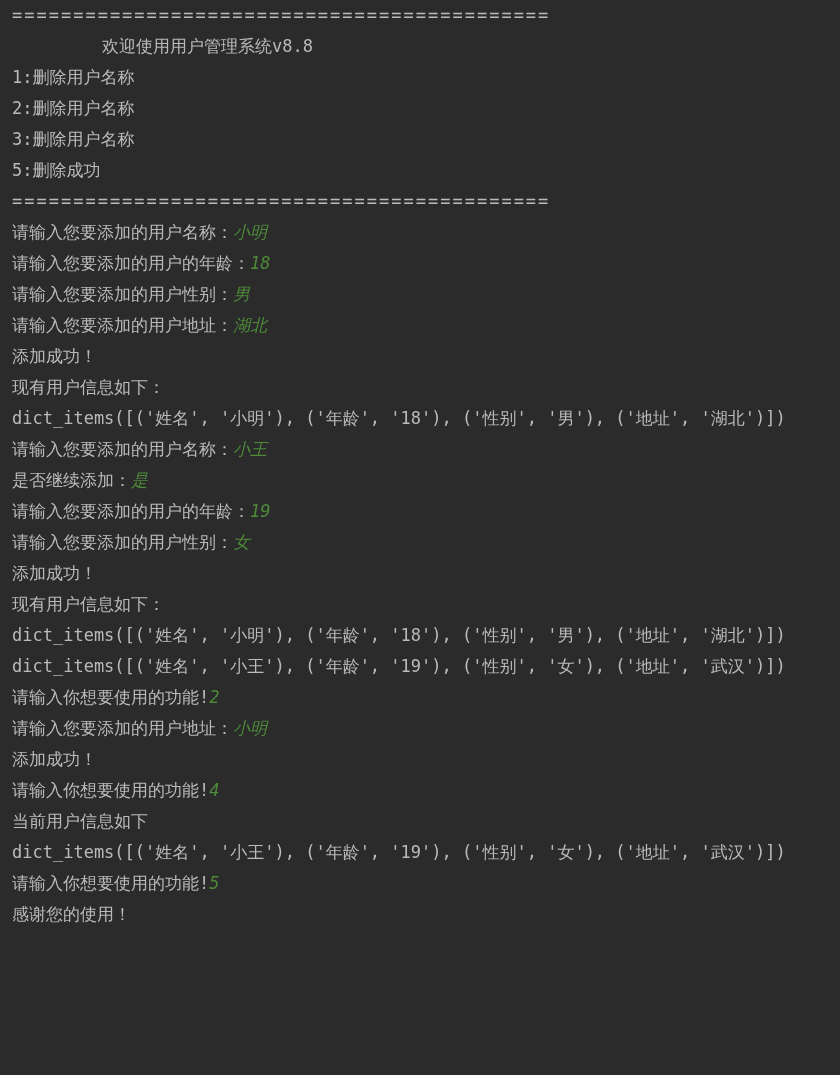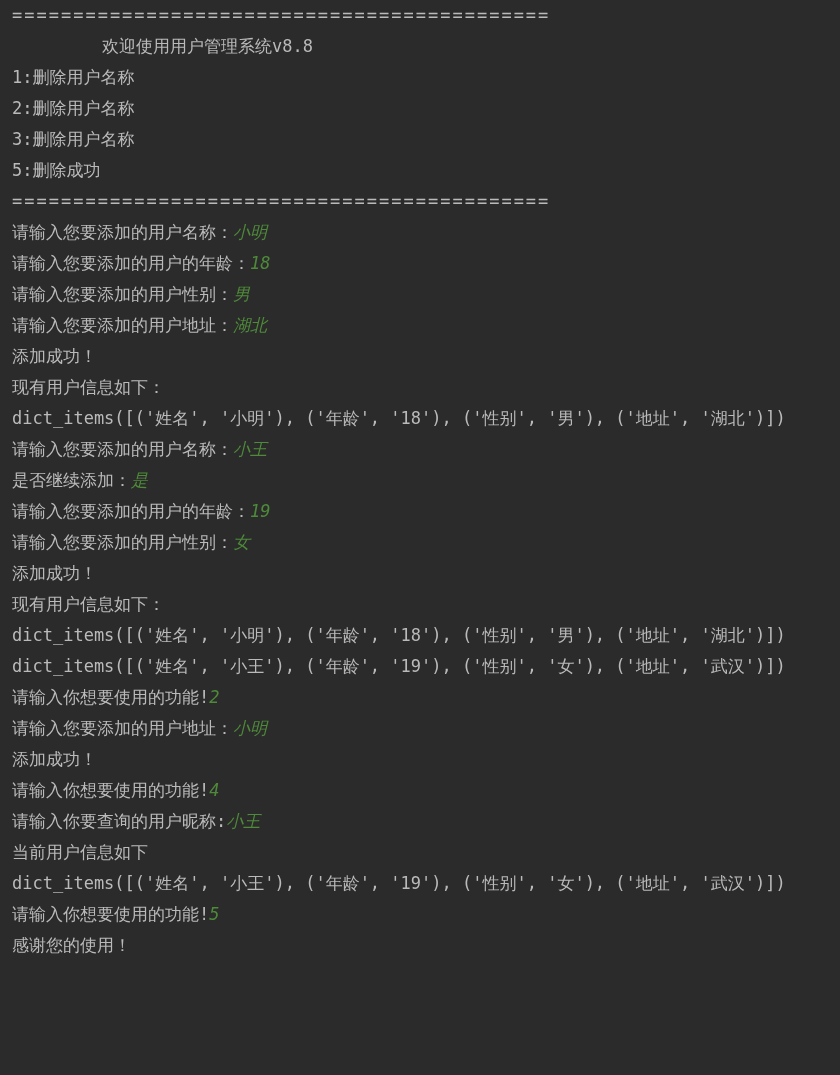--- a/index.html
+++ b/index.html
@@ -81,21 +81,20 @@
 
 
   <div class="line"><span>请输入你想要使用的功能!</span><span class="input-val">2</span></div>
 
   <div class="line"><span>请输入您要添加的用户地址：</span><span class="input-val">小明</span></div>
 
   <div class="line">添加成功！</div>
 
   <div class="line"><span>请输入你想要使用的功能!</span><span class="input-val">4</span></div>
 
-  <div class="line"><span>请输入你要查询的用户昵称:</span><span class="input-val">小王</span></div>
 
   <div class="line">当前用户信息如下</div>
 
   <div class="line">dict_items([('姓名', '小王'), ('年龄', '19'), ('性别', '女'), ('地址', '武汉')])</div>
 
   <div class="line"><span>请输入你想要使用的功能!</span><span class="input-val">5</span></div>
 
   <div class="line">感谢您的使用！</div>
 
 </div>

